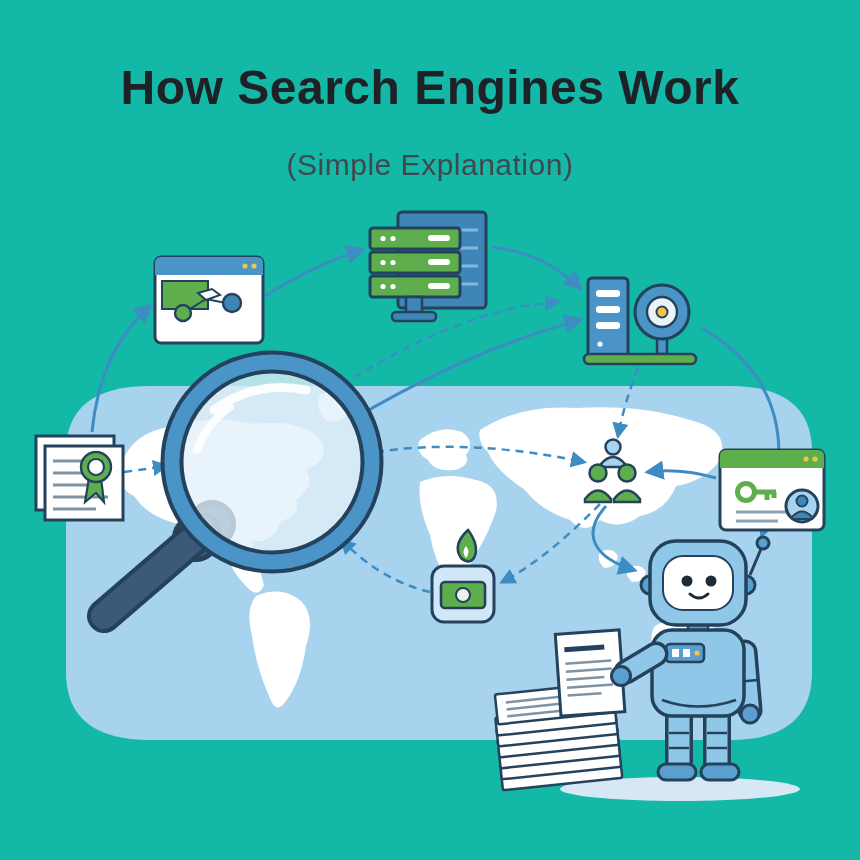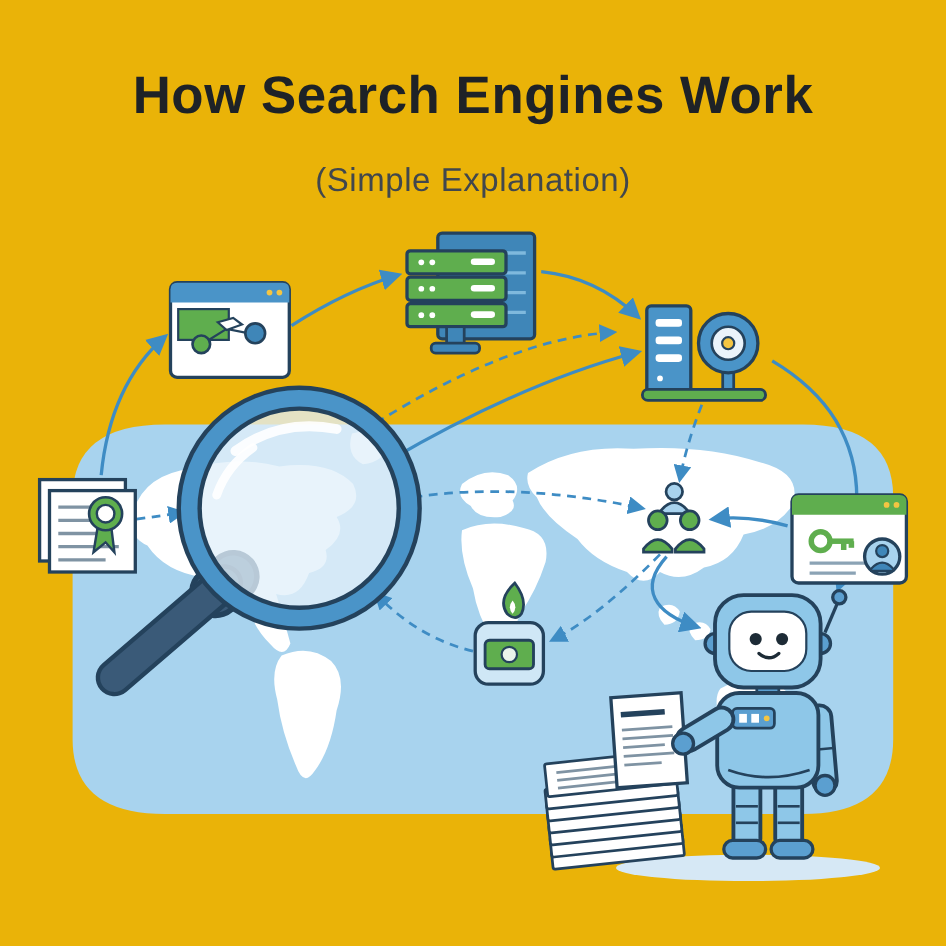--- a/index.html
+++ b/index.html
@@ -1,17 +1,17 @@
 <!DOCTYPE html>
 <html><head>
 <meta charset="utf-8">
 <style>
   html,body{margin:0;padding:0;background:#ffffff;width:860px;height:860px;
     font-family:"Liberation Sans",sans-serif;}
-  .stage{position:relative;width:860px;height:860px;overflow:hidden;background:#eab308;}
+  .stage{position:relative;width:860px;height:860px;overflow:hidden;background:#14b8a6;}
   .title{position:absolute;top:60px;left:0;width:100%;text-align:center;
     font-size:48px;font-weight:700;color:#1e2227;letter-spacing:.5px;}
   .subtitle{position:absolute;top:148px;left:0;width:100%;text-align:center;
     font-size:30px;font-weight:400;color:#41474d;letter-spacing:.5px;}
   svg.art{position:absolute;left:0;top:0;}
 </style>
 </head>
 <body>
 
 <div class="stage">

